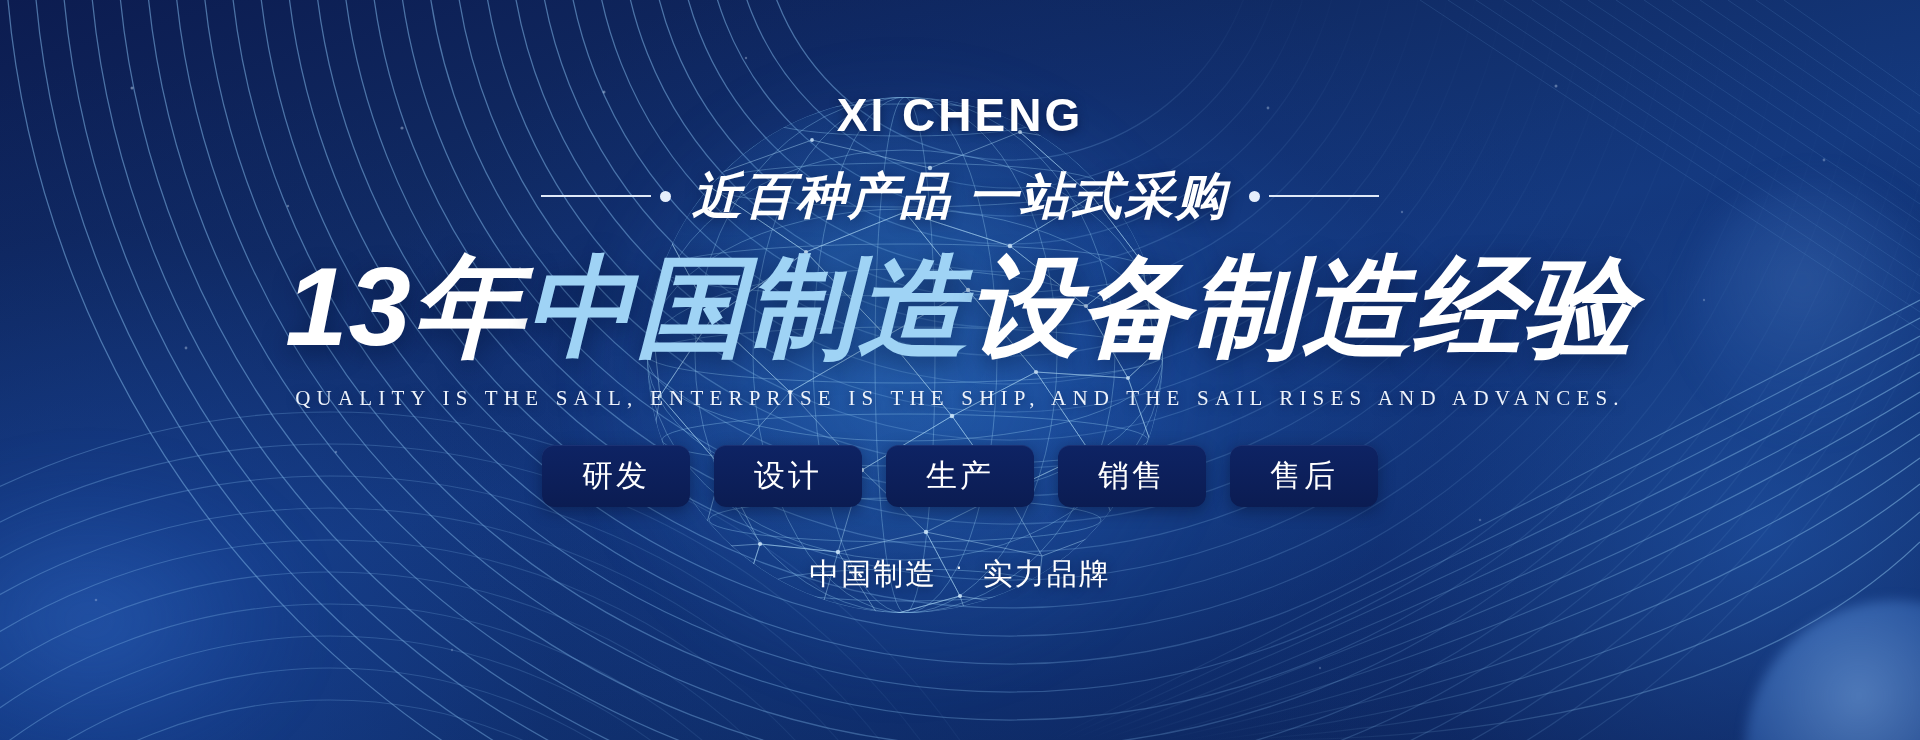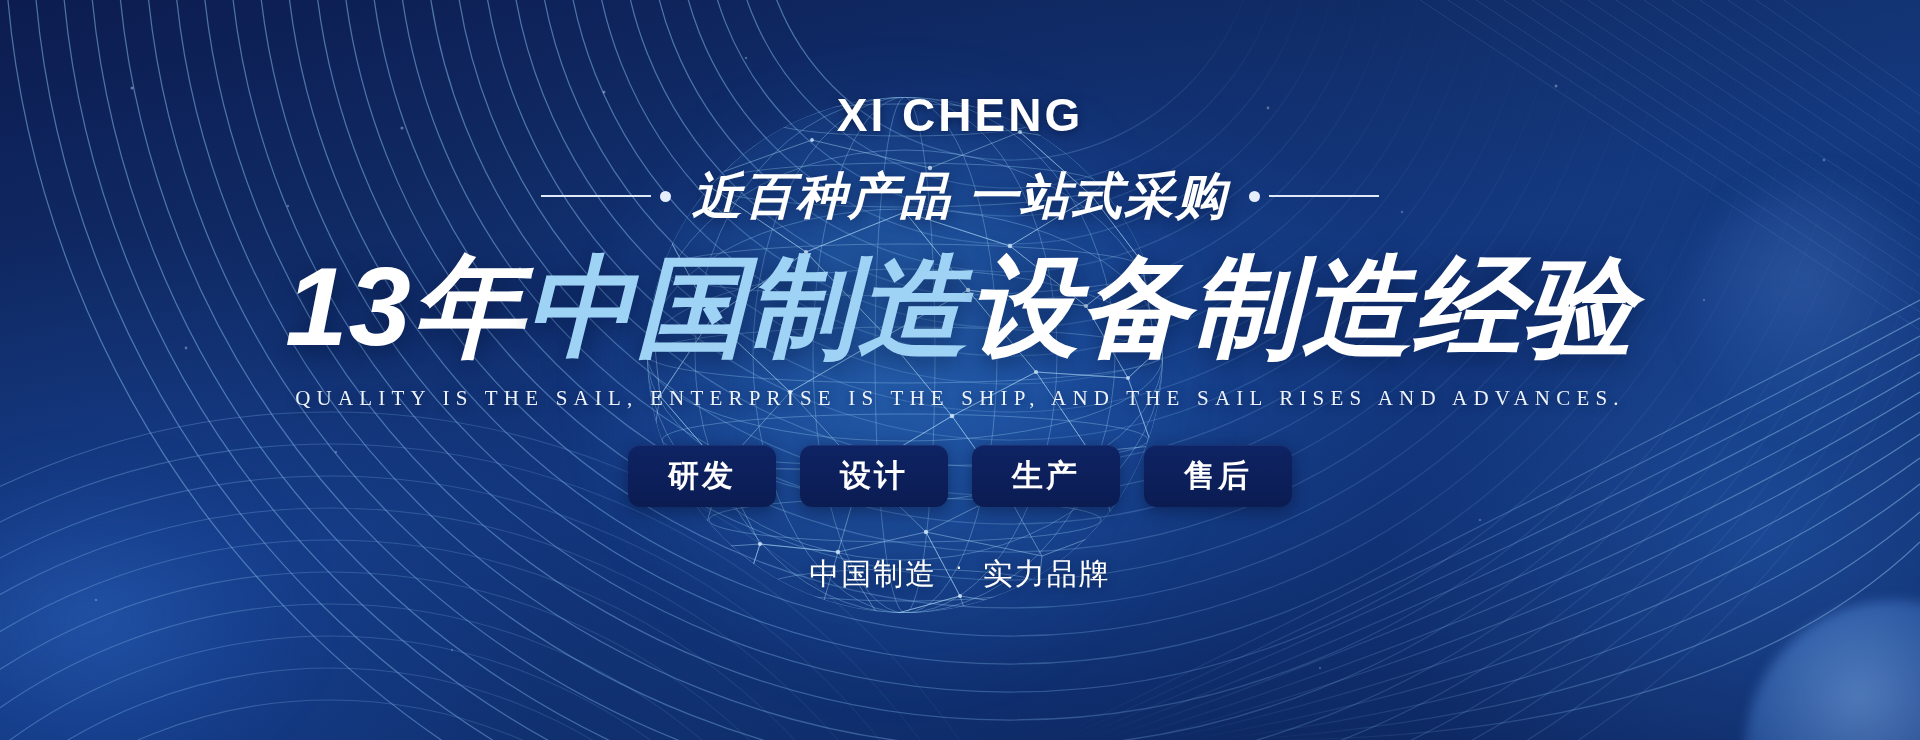--- a/index.html
+++ b/index.html
@@ -92,21 +92,21 @@
 
   .pills{
     display:flex; gap:24px; margin-top:34px;
   }
   .pill{
     min-width:148px; height:62px;
     display:flex; align-items:center; justify-content:center;
     border-radius:12px;
     background:linear-gradient(180deg,#0e2364 0%,#0b1c52 100%);
     box-shadow:0 4px 16px rgba(4,14,44,0.45), inset 0 1px 0 rgba(120,160,230,0.12);
-    color:#ffffff; font-size:31px; font-weight:700; letter-spacing:3px;
+    color:#ffffff; font-size:31px; font-weight:400; letter-spacing:3px;
     padding:0 22px;
   }
 
   .footnote{
     margin-top:47px;
     font-size:30px; color:#ffffff; font-weight:400; letter-spacing:2px;
     text-shadow:0 2px 10px rgba(5,18,56,0.6);
     display:flex; gap:18px;
   }
   .footnote .mid{ font-size:22px; opacity:.95; }
@@ -373,20 +373,21 @@
     <div class="headline">
       <span class="w num">13年</span><span class="b">中国制造</span><span class="w">设备制造经验</span>
     </div>
 
     <div class="tagline">QUALITY IS THE SAIL, ENTERPRISE IS THE SHIP, AND THE SAIL RISES AND ADVANCES.</div>
 
     <div class="pills">
       <div class="pill">研发</div>
       <div class="pill">设计</div>
       <div class="pill">生产</div>
+      <div class="pill">销售</div>
       <div class="pill">售后</div>
     </div>
 
     <div class="footnote">
       <span>中国制造</span>
       <span class="mid">·</span>
       <span>实力品牌</span>
     </div>
 
   </div>

